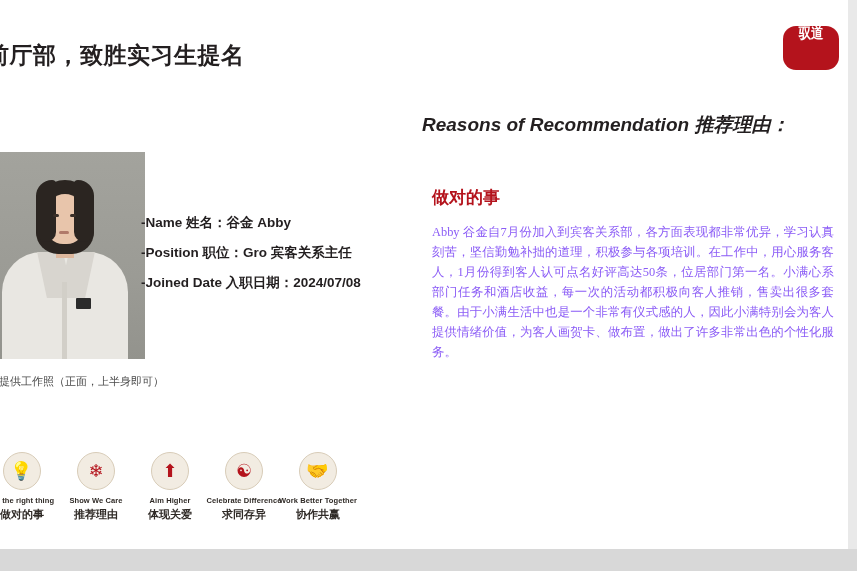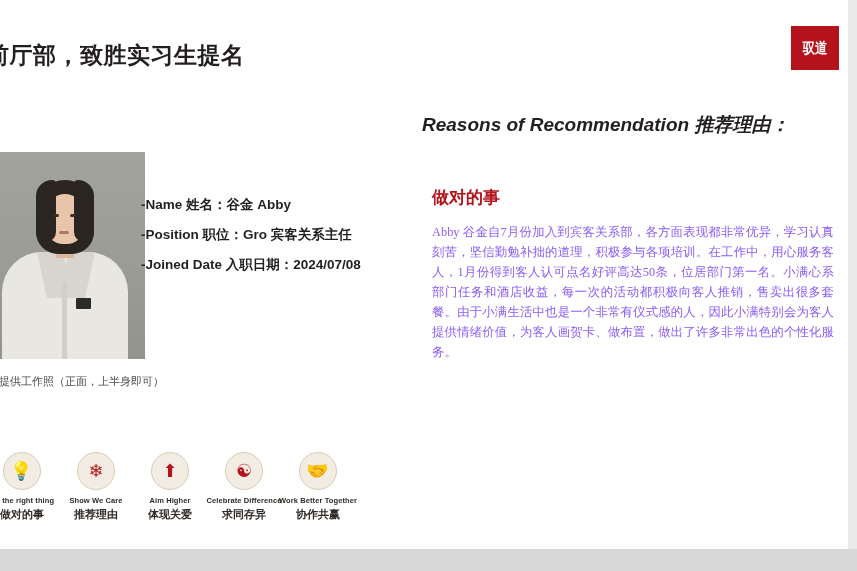--- a/index.html
+++ b/index.html
@@ -35,27 +35,28 @@
     color: #231f20;
     letter-spacing: 0.5px;
     white-space: nowrap;
   }
 
   
   .brand-seal {
     position: absolute;
     right: 18px;
     top: 26px;
-    width: 48px;
+    width: 56px;
     height: 44px;
     background: #b4131c;
     display: flex;
-    align-items: center;
+    align-items: flex-start;
     justify-content: center;
     overflow: hidden;
+    border-radius: 13px;
   }
   .brand-seal .seal-glyphs {
     color: #ffffff;
     font-size: 15px;
     font-weight: 700;
     line-height: 14px;
     letter-spacing: 0px;
     text-align: center;
     font-family: "Liberation Serif", serif;
     transform: scaleX(0.82);
@@ -168,21 +169,21 @@
     top: 374px;
     font-size: 11px;
     color: #4a4a4a;
     white-space: nowrap;
   }
 
   
   .info-list {
     position: absolute;
     left: 141px;
-    top: 197px;
+    top: 215px;
     width: 250px;
   }
   .info-item {
     font-size: 13.5px;
     font-weight: 700;
     color: #231f20;
     line-height: 16px;
     margin-bottom: 14px;
     white-space: nowrap;
   }

